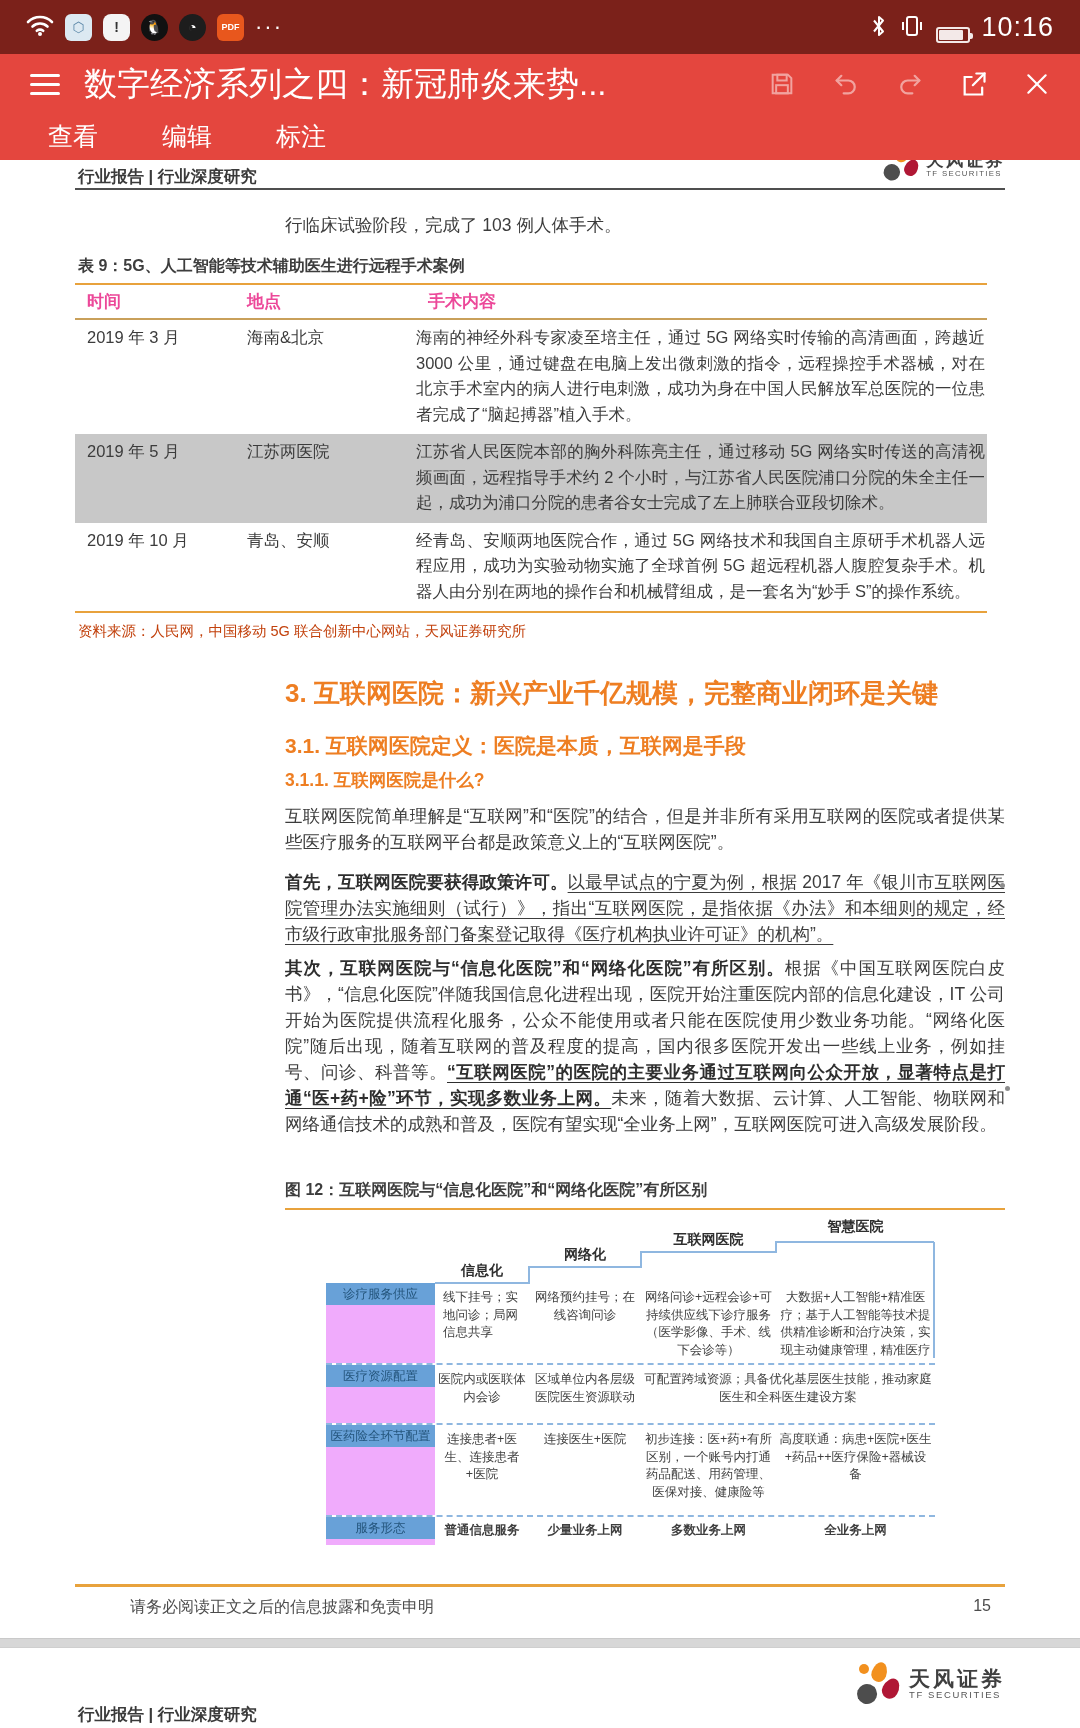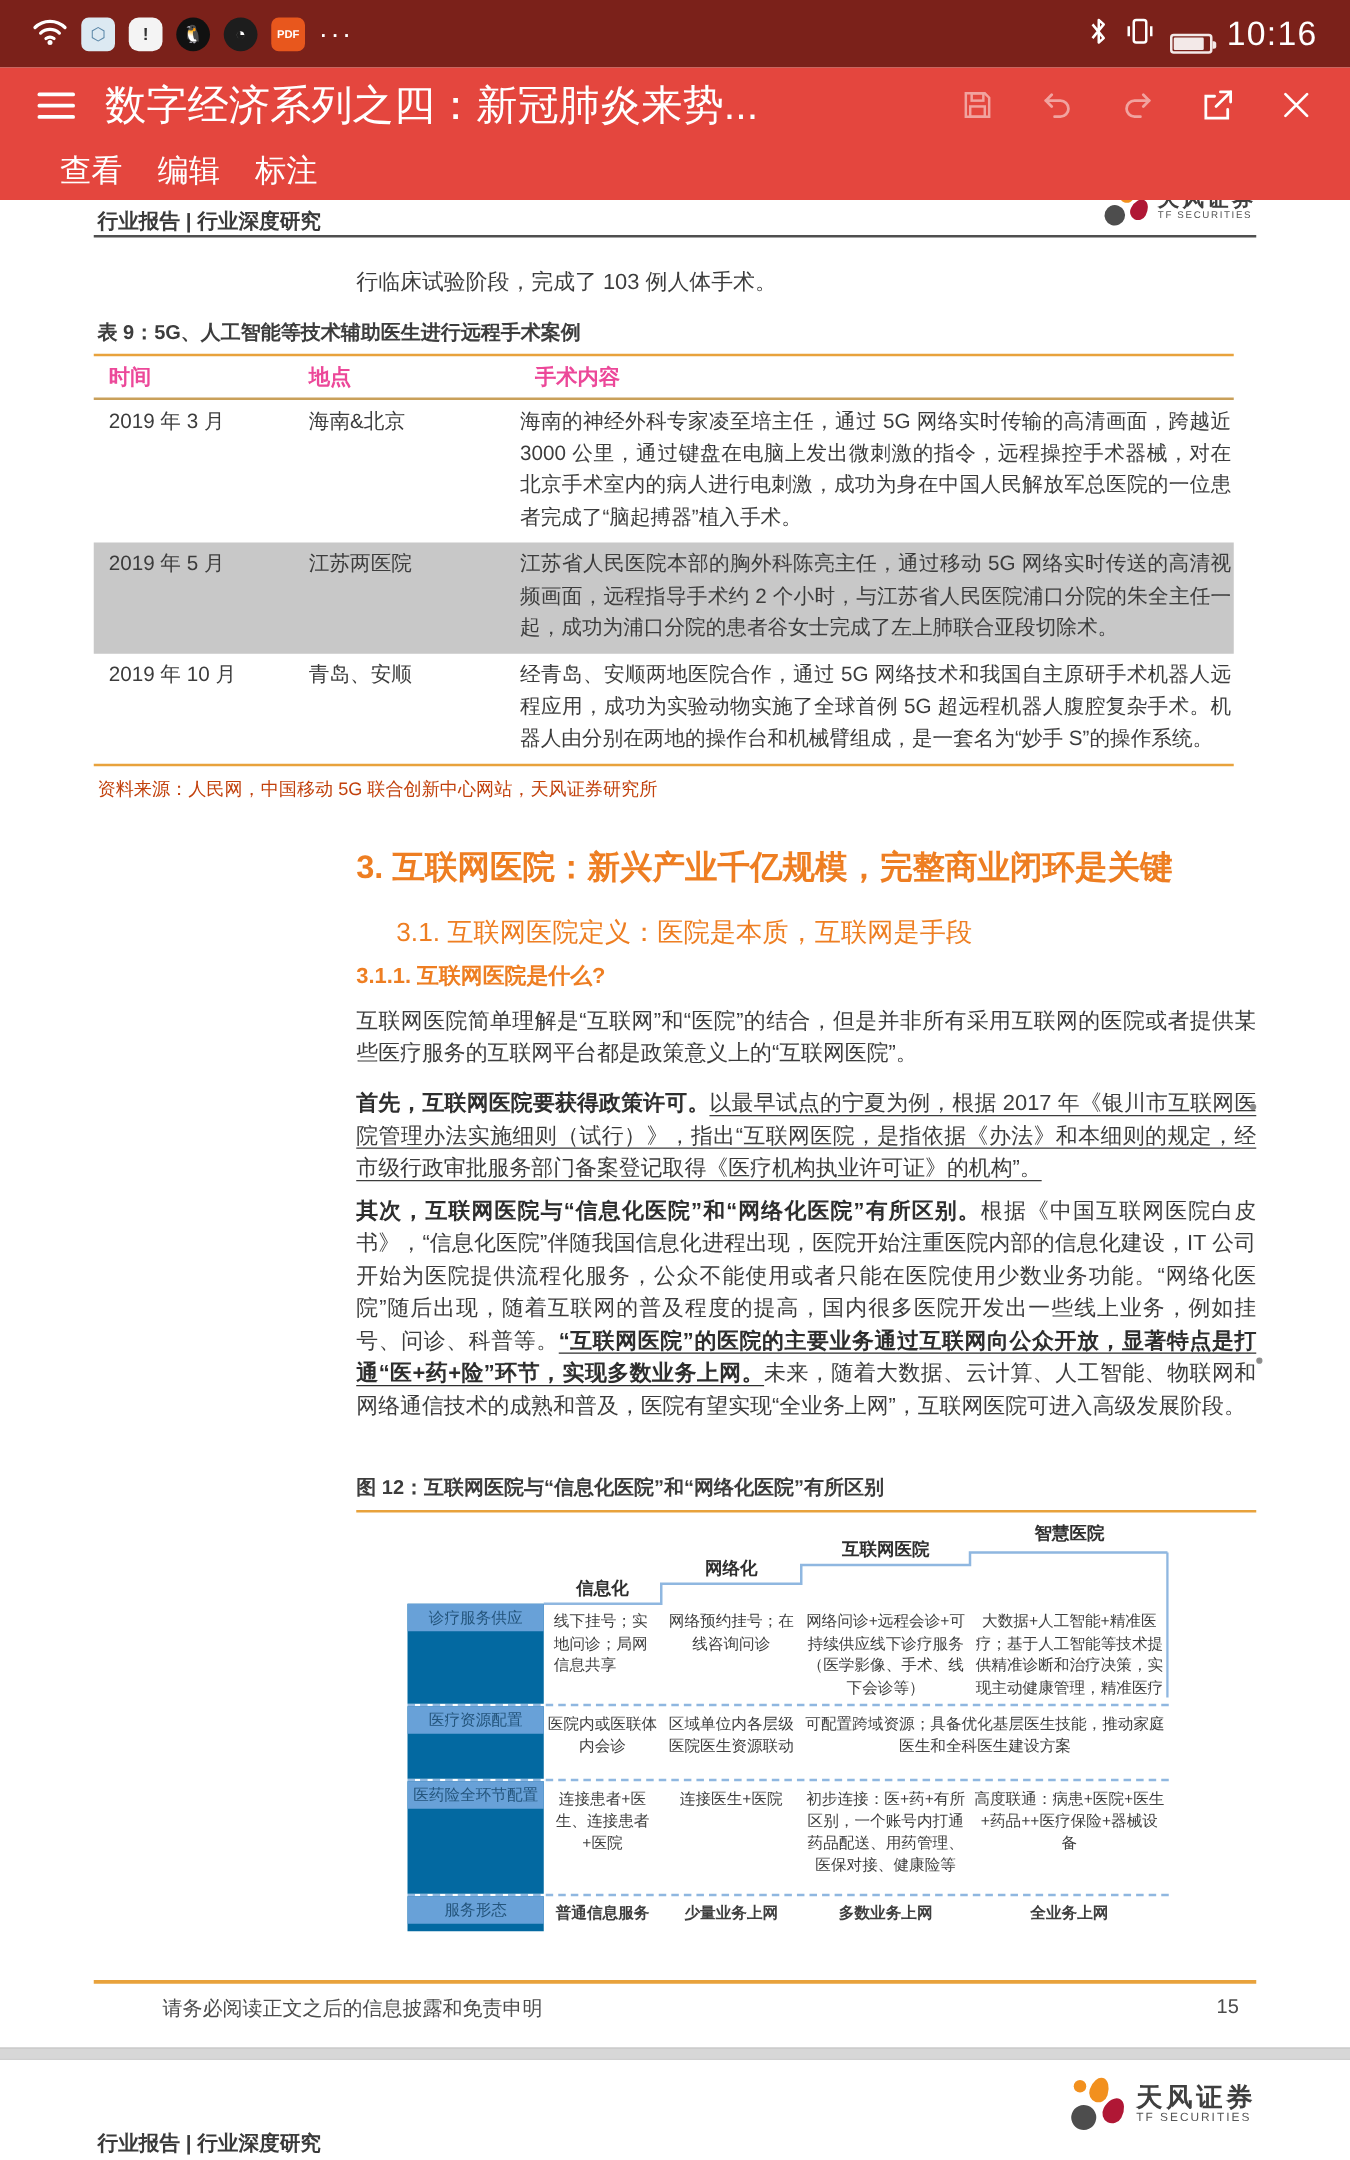--- a/index.html
+++ b/index.html
@@ -24,21 +24,21 @@
 
   
   .tb { position:absolute; top:54px; left:0; right:0; height:106px; background:#e4463e; color:#fff; }
   .tb-top { height:60px; display:flex; align-items:center; padding:0 30px; gap:24px; }
   .burger { width:30px; display:flex; flex-direction:column; gap:6px; cursor:pointer; }
   .burger i { display:block; height:3px; background:#fff; border-radius:2px; }
   .tb-title { font-size:33px; white-space:nowrap; }
   .tb-icons { margin-left:auto; display:flex; align-items:center; gap:36px; }
   .tb-icons svg { display:block; }
   .dim { opacity:.5; }
-  .tb-tabs { display:flex; gap:28px; padding-left:48px; align-items:center; height:44px; }
+  .tb-tabs { display:flex; gap:64px; padding-left:48px; align-items:center; height:44px; }
   .tb-tab { font-size:25px; color:#fff; }
 
   
   .page1 { position:absolute; top:160px; left:0; right:0; height:1478px; background:#fff; overflow:hidden; }
 
   .dochdr { position:absolute; top:0; left:75px; right:75px; height:30px; border-bottom:2px solid #4f4f4f; }
   .dochdr-left { position:absolute; left:3px; top:6px; font-size:16.5px; font-weight:700; color:#3a3a3a; }
 
   .tflogo { display:flex; align-items:center; gap:8px; }
   .petals { position:relative; width:44px; height:44px; }
@@ -61,21 +61,21 @@
   .t9-head div { font-size:17px; font-weight:700; color:#ec4899; padding-left:12px; }
   .t9-row { display:grid; grid-template-columns:160px 181px 1fr; padding:5px 0 7px; }
   .t9-row div { font-size:16.5px; color:#3c3c3c; line-height:25.5px; padding-left:12px; }
   .t9-row .cc { padding-left:0; padding-right:2px; text-align:justify; }
   .t9-row.hl { background:#c8c8c8; }
   .t9-bot { border-bottom:2.5px solid #e8a23c; }
   .t9-src { margin-top:9px; font-size:14.5px; color:#c2410c; padding-left:3px; }
 
   
   .h1 { position:absolute; left:285px; top:516px; width:730px; font-size:26px; font-weight:700; color:#ee7e22; }
-  .h2 { position:absolute; left:285px; top:572px; width:730px; font-size:21px; font-weight:400; color:#ee7e22;margin-left:32px; }
+  .h2 { position:absolute; left:285px; top:572px; width:730px; font-size:21px; font-weight:700; color:#ee7e22; }
   .h3 { position:absolute; left:285px; top:608px; width:730px; font-size:17.5px; font-weight:700; color:#ee7e22; }
   .para { position:absolute; left:285px; width:720px; font-size:17.5px; line-height:26px; color:#3c3c3c; text-align:justify; }
   .p1 { top:643px; }
   .p2 { top:709px; }
   .p3 { top:795px; }
   .para b { font-weight:700; color:#2e2e2e; }
   .ul { text-decoration:underline; text-underline-offset:4px; }
   .mdot { position:absolute; width:5px; height:5px; border-radius:50%; background:#8d8d8d; }
 
   
@@ -84,21 +84,21 @@
   .dg-steps { position:absolute; left:0; top:0; }
   .dg-h { position:absolute; font-weight:700; font-size:14px; color:#2f2f2f; text-align:center; }
   .dg-h1 { left:109px; width:94px;  top:42px; }
   .dg-h2 { left:203px; width:112px; top:26px; }
   .dg-h3 { left:315px; width:135px; top:11px; }
   .dg-h4 { left:450px; width:159px; top:-2px; }
   .dg-grid { position:absolute; left:0; top:63px; width:609px; }
   .dg-row { display:grid; grid-template-columns:109px 94px 112px 135px 159px; }
   .dg-row.sp { grid-template-columns:109px 94px 112px 294px; }
   .dg-row + .dg-row { border-top:2px dashed #8fb7e0; }
-  .dg-label { background:#0369a1; }
+  .dg-label { background:#f0abfc; }
   .chip { display:block; height:22px; line-height:22px; background:#68a1d8; color:#24557c; text-align:center; font-size:12.5px; }
   .dg-cell { padding:6px 3px 4px; text-align:center; line-height:17.5px; }
   .dg-cell.la { text-align:left; padding-left:8px; }
   .r1 { min-height:75px; } .r2 { min-height:60px; } .r3 { min-height:92px; } .r4 { min-height:30px; }
   .r4 .dg-cell { font-weight:700; padding-top:5px; }
 
   
   .foot { position:absolute; left:75px; right:75px; top:1424px; border-top:3px solid #e8a23c; padding-top:10px; display:flex; }
   .foot-disc { margin-left:55px; font-size:16px; color:#4c4c4c; }
   .foot-page { margin-left:auto; font-size:16px; color:#4c4c4c; padding-right:14px; }

